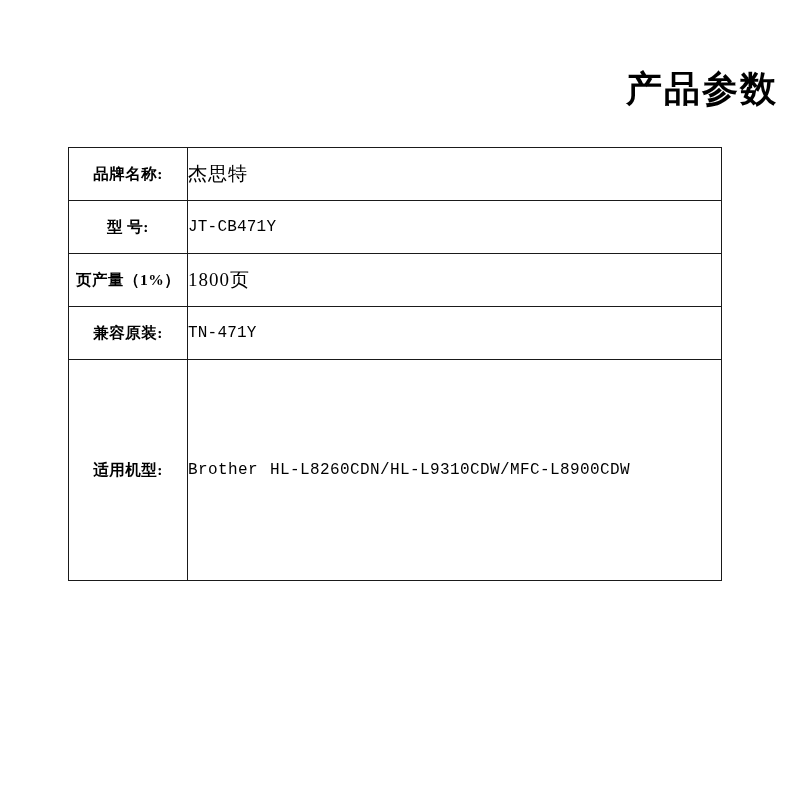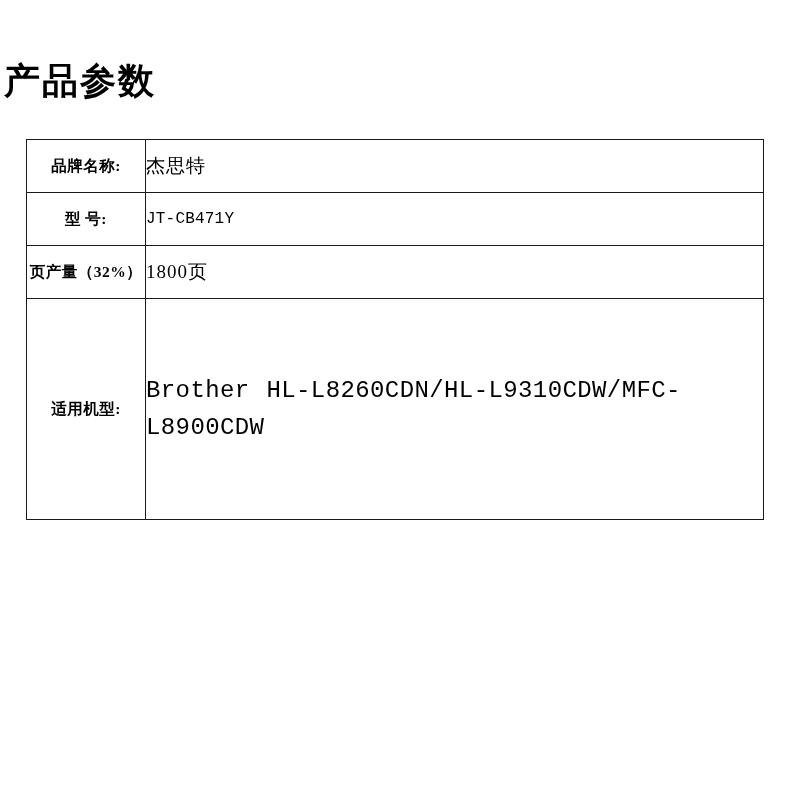--- a/index.html
+++ b/index.html
@@ -14,34 +14,34 @@
     color: #000000;
     overflow: hidden;
   }
   .page {
     position: relative;
     width: 790px;
     height: 790px;
     box-sizing: border-box;
   }
   .page-title {
-    text-align: left;
+    text-align: right;
     font-family: "Liberation Serif", serif;
     font-weight: bold;
     font-size: 36px;
     letter-spacing: 2px;
-    margin: 4px;
+    margin: 12px;
     padding-top: 56px;
     padding-bottom: 0;
     line-height: 1.2;
   }
   .spec-table {
     margin: 36px auto 0 auto;
     border-collapse: collapse;
-    width: 738px;
+    width: 654px;
     table-layout: fixed;
     border: 1px solid #1a1a1a;
   }
   .spec-table td {
     border: 1px solid #1a1a1a;
     padding: 0;
     vertical-align: middle;
   }
   .label-cell {
     width: 118px;
@@ -74,21 +74,21 @@
   tr.row-models td {
     height: 220px;
   }
   tr.row-models .label-cell {
     vertical-align: middle;
     margin-left: 16px;
   }
   tr.row-models .value-cell {
     vertical-align: middle;
     font-family: "Liberation Mono", monospace;
-    font-size: 24px;
+    font-size: 16px;
     line-height: 1.55;
     padding-right: 24px;
     margin-left: 12px;
   }
   .model-spaced {
     letter-spacing: 0.4px;
     word-spacing: 2px;
   }
 </style>
 </head>
@@ -102,22 +102,26 @@
     <tbody>
       <tr class="row-brand">
         <td class="label-cell">品牌名称:</td>
         <td class="value-cell">杰思特</td>
       </tr>
       <tr class="row-model">
         <td class="label-cell">型    号:</td>
         <td class="value-cell">JT-CB471Y</td>
       </tr>
       <tr class="row-yield">
-        <td class="label-cell">页产量（32%）</td>
+        <td class="label-cell">页产量（1%）</td>
         <td class="value-cell">1800页</td>
+      </tr>
+      <tr class="row-compat">
+        <td class="label-cell">兼容原装:</td>
+        <td class="value-cell">TN-471Y</td>
       </tr>
       <tr class="row-models">
         <td class="label-cell">适用机型:</td>
         <td class="value-cell model-spaced">Brother HL-L8260CDN/HL-L9310CDW/MFC-L8900CDW</td>
       </tr>
     </tbody>
   </table>
 
 </div>
 

